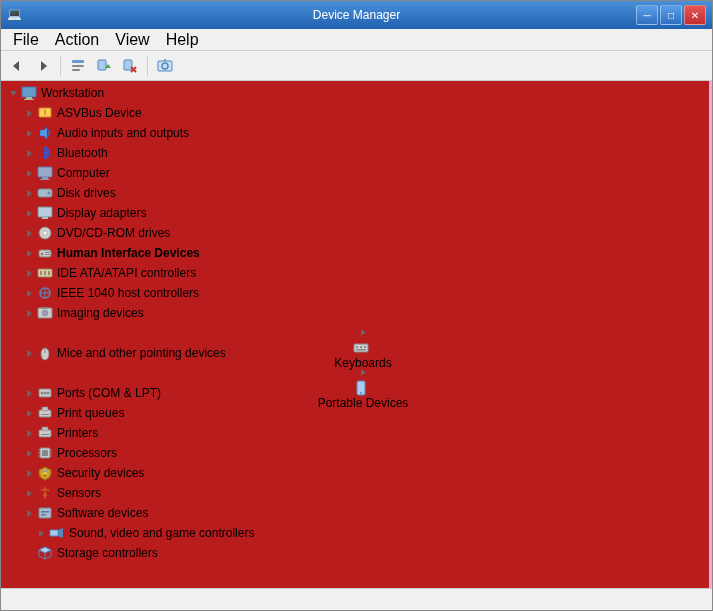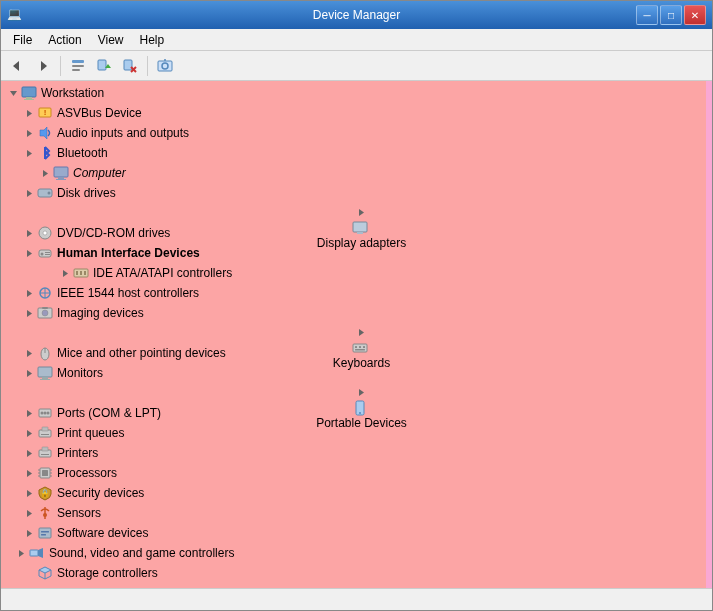--- a/index.html
+++ b/index.html
@@ -71,21 +71,21 @@
       background: #f0f0f0;
       border-bottom: 1px solid #ccc;
       display: flex;
       align-items: center;
       padding: 2px 4px;
       height: 22px;
       flex-shrink: 0;
     }
     .menu-item {
       padding: 2px 8px;
-      font-size: 12px;
+      font-size: 16px;
       cursor: pointer;
       color: #000;
     }
     .toolbar {
       background: #f0f0f0;
       border-bottom: 1px solid #ccc;
       display: flex;
       align-items: center;
       padding: 2px 4px;
       height: 30px;
@@ -111,22 +111,22 @@
       margin: 0 3px;
     }
     .content-area {
       display: flex;
       flex: 1;
       overflow: hidden;
     }
     .tree-panel {
       flex: 1;
       overflow-y: auto;
-      border-right: 6px solid #f9a8d4;
-      background: #fca5a5;
+      border-right: 3px solid #f9a8d4;
+      background: #b91c1c;
       padding: 2px 0;
     }
     .tree-item {
       display: flex;
       align-items: center;
       padding: 1px 4px;
       cursor: pointer;
       height: 20px;
       white-space: nowrap;
     }
@@ -280,21 +280,21 @@
               <polygon points="2,1 7,4.5 2,8" fill="#666"></polygon>
             </svg>
           </span>
           <span class="item-icon">
             <svg width="16" height="16" viewBox="0 0 16 16">
               <path d="M8,2 L8,14 M8,2 L12,6 L8,10 M8,14 L12,10 L8,6" stroke="#3355cc" stroke-width="2" fill="none"></path>
             </svg>
           </span>
           <span class="item-label">Bluetooth</span>
         </div>
-        <div class="tree-item" style="padding-left: 36px; font-style: italic;">
+        <div class="tree-item" style="padding-left: 20px;">
           <span class="expand-icon">
             <svg width="9" height="9" viewBox="0 0 9 9">
               <polygon points="2,1 7,4.5 2,8" fill="#666"></polygon>
             </svg>
           </span>
           <span class="item-icon">
             <svg width="16" height="16" viewBox="0 0 16 16">
               <rect x="1" y="2" width="14" height="10" rx="1" fill="#99aacc" stroke="#6677aa" stroke-width="1"></rect>
               <rect x="5" y="12" width="6" height="2" fill="#8899bb"></rect>
               <rect x="3" y="14" width="10" height="1" fill="#8899bb"></rect>
@@ -309,21 +309,21 @@
             </svg>
           </span>
           <span class="item-icon">
             <svg width="16" height="16" viewBox="0 0 16 16">
               <rect x="1" y="4" width="14" height="8" rx="2" fill="#aabbcc" stroke="#778899" stroke-width="1"></rect>
               <circle cx="12" cy="8" r="1.5" fill="#778899"></circle>
             </svg>
           </span>
           <span class="item-label">Disk drives</span>
         </div>
-        <div class="tree-item" style="padding-left: 20px; flex-direction: column;">
+        <div class="tree-item" style="padding-left: 20px;">
           <span class="expand-icon">
             <svg width="9" height="9" viewBox="0 0 9 9">
               <polygon points="2,1 7,4.5 2,8" fill="#666"></polygon>
             </svg>
           </span>
           <span class="item-icon">
             <svg width="16" height="16" viewBox="0 0 16 16">
               <rect x="1" y="2" width="14" height="10" rx="1" fill="#bbccdd" stroke="#778899" stroke-width="1"></rect>
               <rect x="5" y="12" width="6" height="2" fill="#aabbcc"></rect>
             </svg>
@@ -353,21 +353,21 @@
           <span class="item-icon">
             <svg width="16" height="16" viewBox="0 0 16 16">
               <rect x="2" y="5" width="12" height="7" rx="2" fill="#cccccc" stroke="#888888" stroke-width="1"></rect>
               <circle cx="5" cy="9" r="1.5" fill="#888"></circle>
               <rect x="8" y="7" width="5" height="1" fill="#888"></rect>
               <rect x="8" y="9" width="5" height="1" fill="#888"></rect>
             </svg>
           </span>
           <span class="item-label">Human Interface Devices</span>
         </div>
-        <div class="tree-item" style="padding-left: 20px; margin-left: 36px;">
+        <div class="tree-item" style="padding-left: 20px;">
           <span class="expand-icon">
             <svg width="9" height="9" viewBox="0 0 9 9">
               <polygon points="2,1 7,4.5 2,8" fill="#666"></polygon>
             </svg>
           </span>
           <span class="item-icon">
             <svg width="16" height="16" viewBox="0 0 16 16">
               <rect x="1" y="4" width="14" height="8" rx="1" fill="#ddccaa" stroke="#998866" stroke-width="1"></rect>
               <rect x="3" y="6" width="2" height="4" fill="#998866"></rect>
               <rect x="7" y="6" width="2" height="4" fill="#998866"></rect>
@@ -382,21 +382,21 @@
               <polygon points="2,1 7,4.5 2,8" fill="#666"></polygon>
             </svg>
           </span>
           <span class="item-icon">
             <svg width="16" height="16" viewBox="0 0 16 16">
               <circle cx="8" cy="8" r="5" fill="none" stroke="#5588bb" stroke-width="1.5"></circle>
               <line x1="8" y1="3" x2="8" y2="13" stroke="#5588bb" stroke-width="1"></line>
               <line x1="3" y1="8" x2="13" y2="8" stroke="#5588bb" stroke-width="1"></line>
             </svg>
           </span>
-          <span class="item-label">IEEE 1544 host controllers</span>
+          <span class="item-label">IEEE 1040 host controllers</span>
         </div>
         <div class="tree-item" style="padding-left: 20px;">
           <span class="expand-icon">
             <svg width="9" height="9" viewBox="0 0 9 9">
               <polygon points="2,1 7,4.5 2,8" fill="#666"></polygon>
             </svg>
           </span>
           <span class="item-icon">
             <svg width="16" height="16" viewBox="0 0 16 16">
               <rect x="1" y="3" width="14" height="10" rx="1" fill="#cccccc" stroke="#888888" stroke-width="1"></rect>
@@ -429,35 +429,20 @@
               <polygon points="2,1 7,4.5 2,8" fill="#666"></polygon>
             </svg>
           </span>
           <span class="item-icon">
             <svg width="16" height="16" viewBox="0 0 16 16">
               <ellipse cx="8" cy="9" rx="4" ry="6" fill="#cccccc" stroke="#888888" stroke-width="1"></ellipse>
               <line x1="8" y1="3" x2="8" y2="8" stroke="#888" stroke-width="1"></line>
             </svg>
           </span>
           <span class="item-label">Mice and other pointing devices</span>
-        </div>
-        <div class="tree-item" style="padding-left: 20px;">
-          <span class="expand-icon">
-            <svg width="9" height="9" viewBox="0 0 9 9">
-              <polygon points="2,1 7,4.5 2,8" fill="#666"></polygon>
-            </svg>
-          </span>
-          <span class="item-icon">
-            <svg width="16" height="16" viewBox="0 0 16 16">
-              <rect x="1" y="2" width="14" height="10" rx="1" fill="#aabbcc" stroke="#778899" stroke-width="1"></rect>
-              <rect x="5" y="12" width="6" height="2" fill="#99aaaa"></rect>
-              <rect x="3" y="14" width="10" height="1" fill="#99aaaa"></rect>
-            </svg>
-          </span>
-          <span class="item-label">Monitors</span>
         </div>
         <div class="tree-item" style="padding-left: 20px; flex-direction: column;">
           <span class="expand-icon">
             <svg width="9" height="9" viewBox="0 0 9 9">
               <polygon points="2,1 7,4.5 2,8" fill="#666"></polygon>
             </svg>
           </span>
           <span class="item-icon">
             <svg width="16" height="16" viewBox="0 0 16 16">
               <rect x="4" y="1" width="8" height="14" rx="1.5" fill="#aaccee" stroke="#5588bb" stroke-width="1"></rect>
@@ -568,21 +553,21 @@
           </span>
           <span class="item-icon">
             <svg width="16" height="16" viewBox="0 0 16 16">
               <rect x="2" y="3" width="12" height="10" rx="1" fill="#aabbcc" stroke="#778899" stroke-width="1"></rect>
               <rect x="4" y="6" width="8" height="1.5" rx="0.5" fill="#5577aa"></rect>
               <rect x="4" y="9" width="5" height="1.5" rx="0.5" fill="#5577aa"></rect>
             </svg>
           </span>
           <span class="item-label">Software devices</span>
         </div>
-        <div class="tree-item" style="padding-left: 12px;">
+        <div class="tree-item" style="padding-left: 32px;">
           <span class="expand-icon">
             <svg width="9" height="9" viewBox="0 0 9 9">
               <polygon points="2,1 7,4.5 2,8" fill="#666"></polygon>
             </svg>
           </span>
           <span class="item-icon">
             <svg width="16" height="16" viewBox="0 0 16 16">
               <rect x="1" y="5" width="8" height="6" rx="0.5" fill="#aaccee" stroke="#5588bb" stroke-width="1"></rect>
               <polygon points="9,5 14,3 14,13 9,11" fill="#5588bb"></polygon>
             </svg>

